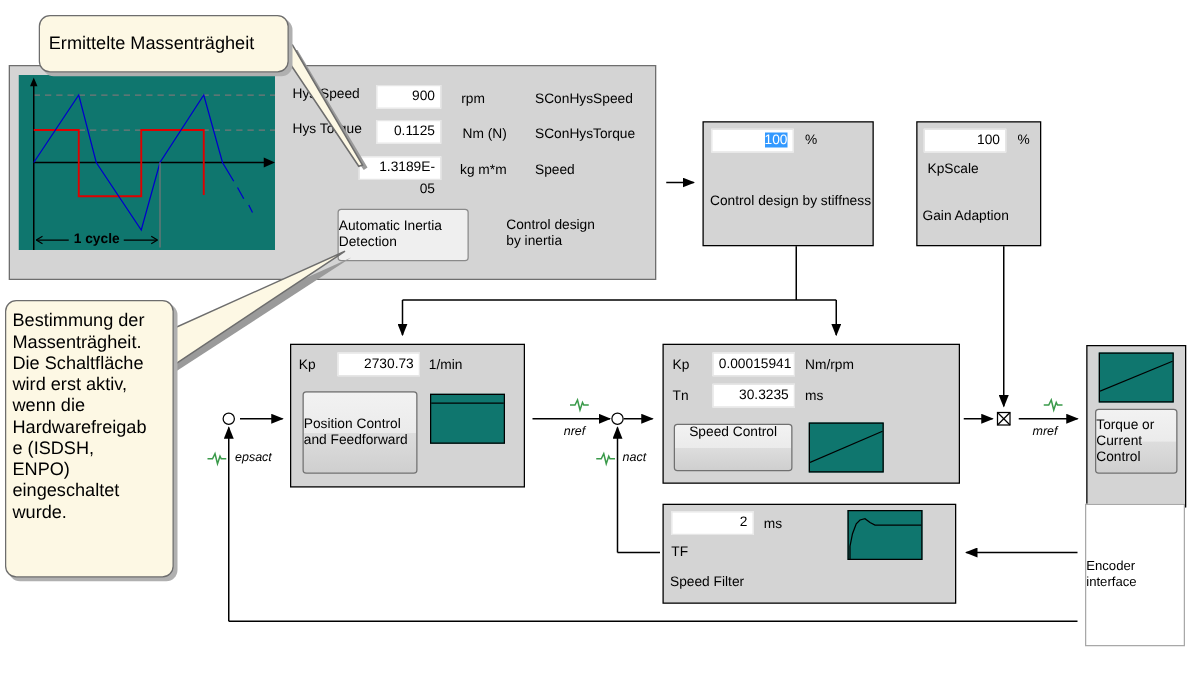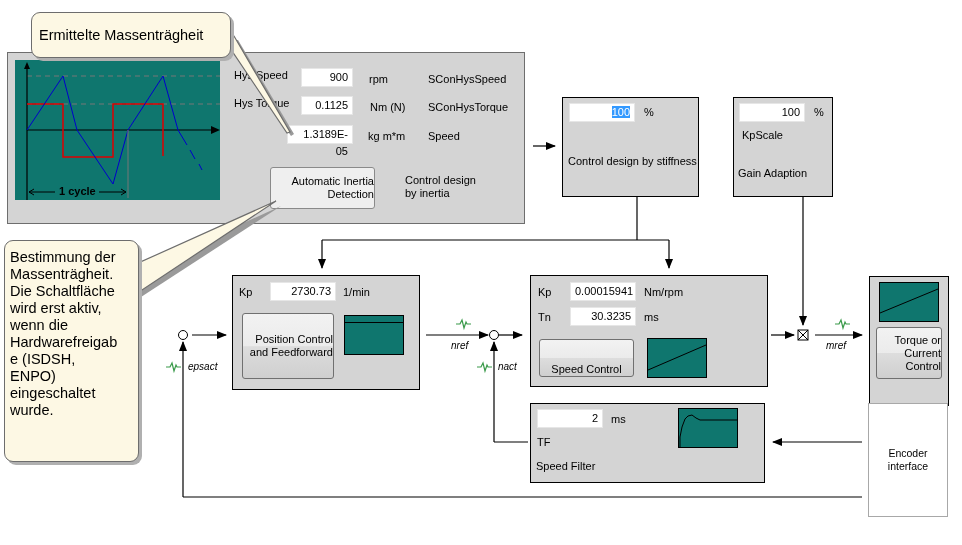--- a/index.html
+++ b/index.html
@@ -7,21 +7,21 @@
          font-family:"Liberation Sans", sans-serif; font-size:11px; color:#000; }
   .abs { position:absolute; }
   .panel { position:absolute; background:#d4d4d4; border:1px solid #000; box-sizing:border-box; }
   .panel-top { position:absolute; background:#d4d4d4; border:1px solid #6e6e6e; box-sizing:border-box; }
   .field { position:absolute; background:#fff; border:1px solid #e6e6e6; box-sizing:border-box; text-align:right;
            padding:0 4px; font-size:11px; line-height:17px; height:19px; font-family:"Liberation Sans", sans-serif; color:#000; }
   .field.sel span { background:#3399ff; color:#fff; }
   .lbl { position:absolute; font-size:11px; white-space:nowrap; }
   .btn { position:absolute; box-sizing:border-box; border:1px solid #707070; border-radius:3px;
          background:linear-gradient(#f2f2f2 0%, #ebebeb 50%, #dddddd 51%, #cfcfcf 100%);
-         display:flex; align-items:flex-end; justify-content:center; text-align:center; font-size:11px; line-height:13px; cursor:pointer; }
+         display:flex; align-items:flex-start; justify-content:center; text-align:center; font-size:11px; line-height:13px; cursor:pointer; }
   .btn.light { background:#efefef; border-color:#8a8a8a; }
   .plot { position:absolute; background:#0f766e; border:1px solid #000; box-sizing:border-box; }
   .callout { position:absolute; background:#fdf8e4; border:1.5px solid #6d6d6d; border-radius:9px; box-sizing:border-box;
              box-shadow:3px 3px 0 #b0b0b0; font-size:14.5px; line-height:17px; color:#000; }
   .sig { position:absolute; font-style:italic; font-size:10px; color:#000; }
   svg.wires { position:absolute; left:0; top:0; }
 </style>
 </head>
 <body>
 
@@ -189,21 +189,21 @@
   <span class="lbl" style="left:80px;top:9px;">ms</span>
   <span class="lbl" style="left:6px;top:32px;">TF</span>
   <span class="lbl" style="left:5px;top:56px;">Speed Filter</span>
   <div class="plot" style="left:147px;top:4px;width:60px;height:40px;">
     <svg width="60" height="40">
         <path d="M1,39 V28 L3,18 L6,10 L9,7 L13,6 L17,9 L21,11 L58,11" stroke="#000" stroke-width="1" fill="none"></path>
       </svg>
   </div>
 </div>
 
-<div class="abs" style="left:868px;top:403px;width:80px;height:114px;background:#fff;border:1px solid #a8a8a8;box-sizing:border-box;display:flex;flex-direction:column;align-items:center;justify-content:center;font-size:10.5px;line-height:13px;">
+<div class="abs" style="left:868px;top:403px;width:80px;height:114px;background:#fff;border:1px solid #a8a8a8;box-sizing:border-box;display:flex;flex-direction:column;justify-content:center;font-size:10.5px;line-height:13px;">
   <span>Encoder</span>
   <span>interface</span>
 </div>
 
 <svg class="wires" width="962" height="545" style="pointer-events:none;">
 
   <polygon points="224,38 236,38 292,132 289,134" fill="#9a9a9a" transform="translate(2,2)"></polygon>
   <polygon points="222,36 234,36 290,132 287,133" fill="#fdf8e4" stroke="#6d6d6d" stroke-width="1.2"></polygon>
 
   <polygon points="138,266 138,294 278,203" fill="#9a9a9a" transform="translate(3,3)"></polygon>

